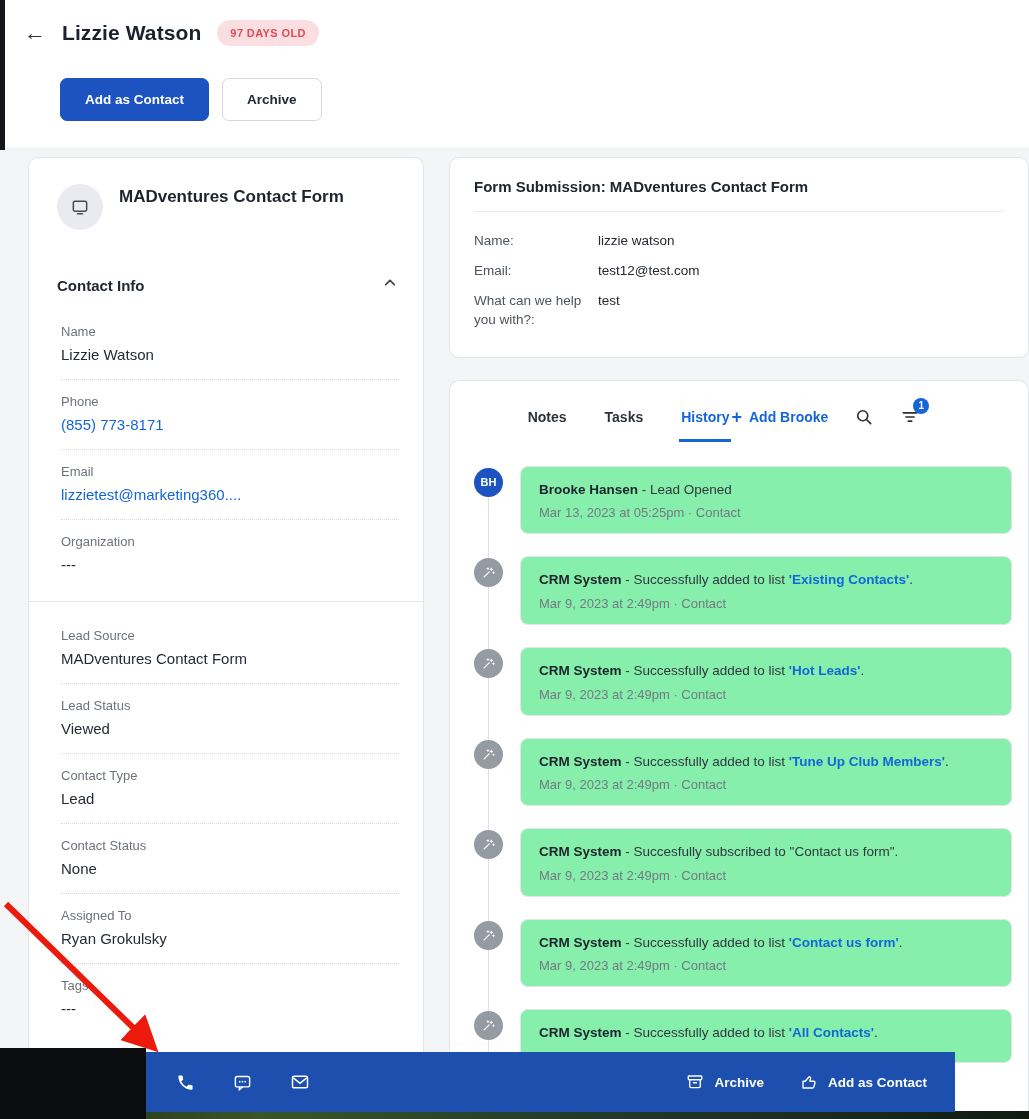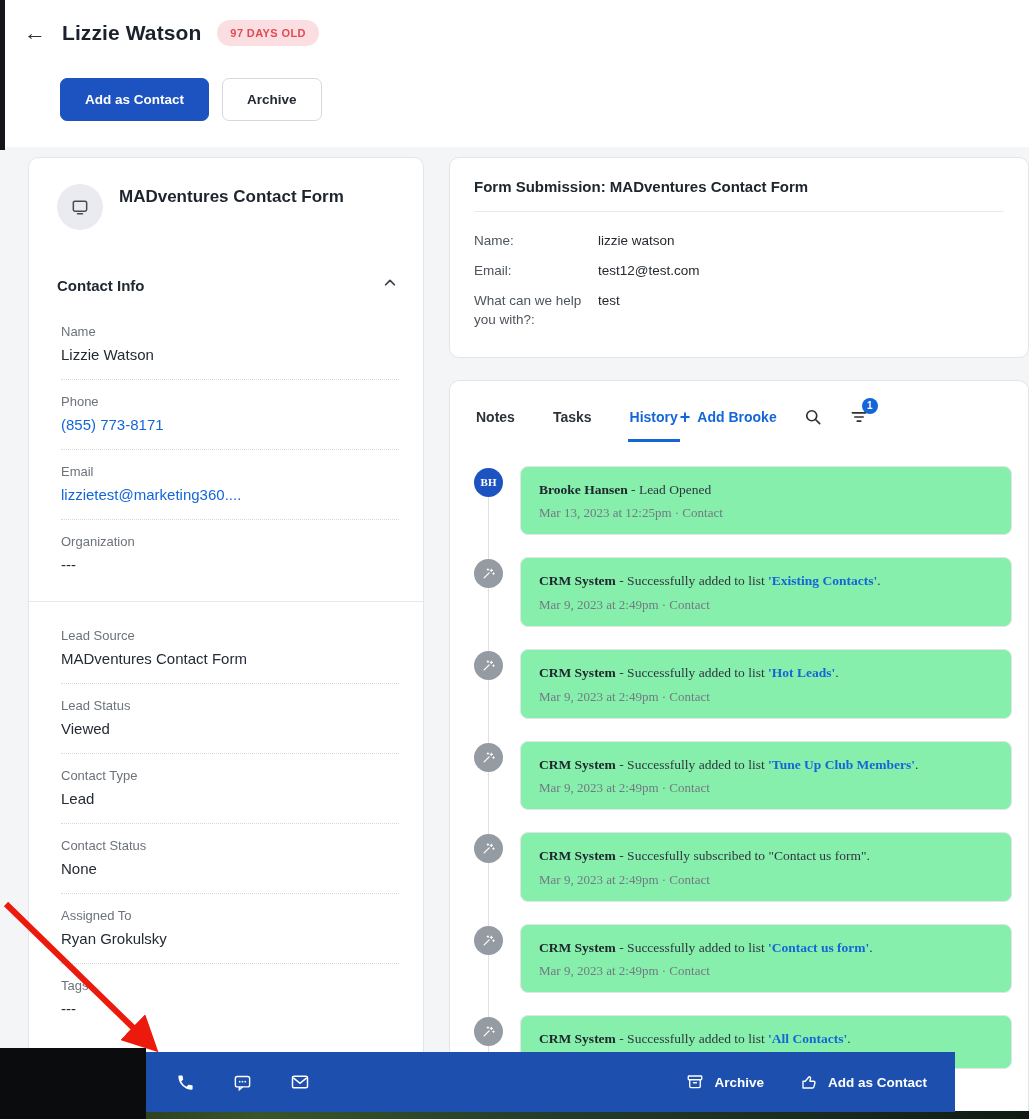--- a/index.html
+++ b/index.html
@@ -38,32 +38,32 @@
 
   
   .main{flex:1;display:flex;flex-direction:column;gap:22px;min-width:0;height:100%;}
   .form-card{padding:20px 24px 28px;}
   .form-title{font-size:15px;font-weight:700;color:#20262e;padding-bottom:16px;border-bottom:1px solid #e8eaed;margin-bottom:20px;}
   .form-rows{display:grid;grid-template-columns:112px 1fr;row-gap:12px;column-gap:12px;font-size:13.5px;align-items:start;}
   .form-label{color:#4d545c;line-height:1.35;}
   .form-value{color:#23292f;font-weight:500;line-height:1.35;}
 
   .activity-card{flex:1;padding:22px 0 0 24px;border-bottom:none;border-bottom-left-radius:0;border-bottom-right-radius:0;display:flex;flex-direction:column;}
-  .act-head{display:flex;align-items:flex-start;justify-content:flex-start;padding-right:56px;}
+  .act-head{display:flex;align-items:flex-start;justify-content:center;padding-right:56px;}
   .tabs{display:flex;gap:34px;}
   .tab{font-size:14px;font-weight:700;color:#2b323a;padding:6px 2px 14px;cursor:pointer;}
   .tab.active{color:#1466d8;border-bottom:3px solid #1466d8;}
   .act-tools{display:flex;align-items:center;gap:26px;padding-top:4px;}
   .add-history{display:flex;align-items:center;gap:7px;color:#1466d8;font-weight:700;font-size:14px;cursor:pointer;}
   .plus-icon{font-size:18px;font-weight:700;line-height:1;}
   .icon-btn{position:relative;cursor:pointer;display:flex;}
   .filter-badge{position:absolute;top:-9px;right:-9px;width:16px;height:16px;border-radius:50%;background:#1466d8;color:#fff;font-size:10px;font-weight:700;display:flex;align-items:center;justify-content:center;}
 
   
-  .timeline{position:relative;margin-top:24px;padding-right:16px;flex:1;font-family:Liberation Serif, serif;}
+  .timeline{position:relative;margin-top:24px;padding-right:16px;flex:1;}
   .timeline::before{content:"";position:absolute;left:14px;top:12px;bottom:0;width:1px;background:#dfe2e5;}
   .h-row{display:flex;gap:17px;margin-bottom:22px;position:relative;}
   .tl-icon{width:29px;height:29px;border-radius:50%;flex:0 0 29px;display:flex;align-items:center;justify-content:center;margin-top:2px;position:relative;z-index:1;}
   .tl-icon.avatar{background:#1d53c0;color:#fff;font-size:11px;font-weight:700;}
   .tl-icon.wand{background:#959ba3;}
   .h-card{flex:1;background:#86efac;border:1px solid #e2e5e8;border-radius:8px;padding:14px 18px 13px;cursor:pointer;}
   .h-title{font-size:13.5px;color:#30373f;line-height:1.3;}
   .h-actor{font-weight:700;color:#20262e;}
   .h-link{font-weight:700;color:#1466d8;cursor:pointer;}
   .h-meta{font-size:13px;color:#737a82;margin-top:7px;}
@@ -213,21 +213,21 @@
         </div>
 
         <div class="timeline">
 
           <div class="h-row">
             <div class="tl-icon avatar">
                 <span>BH</span>
               </div>
             <div class="h-card">
               <div class="h-title"><span class="h-actor">Brooke Hansen</span><span> - Lead Opened</span><span class="h-link"></span><span></span></div>
-              <div class="h-meta">Mar 13, 2023 at 12:25pm · Contact</div>
+              <div class="h-meta">Mar 13, 2023 at 05:25pm · Contact</div>
             </div>
           </div>
 
           <div class="h-row">
             <div class="tl-icon wand">
               <svg viewBox="0 0 24 24" width="15" height="15">
                   <g stroke="#fff" stroke-width="2" stroke-linecap="round">
                     <line x1="5" y1="19" x2="13" y2="11"></line>
                   </g>
                   <g stroke="#fff" stroke-width="1.6" stroke-linecap="round">

